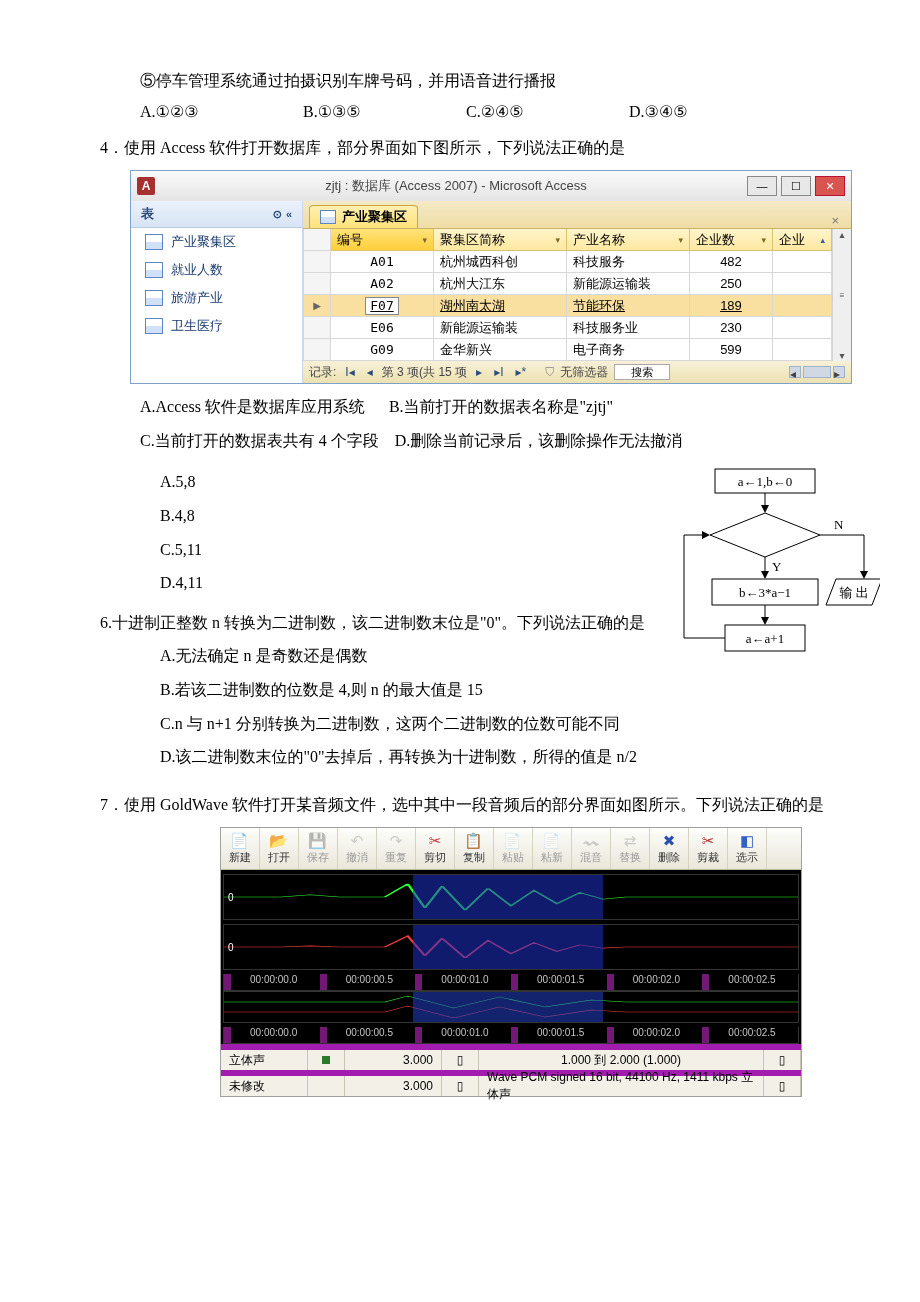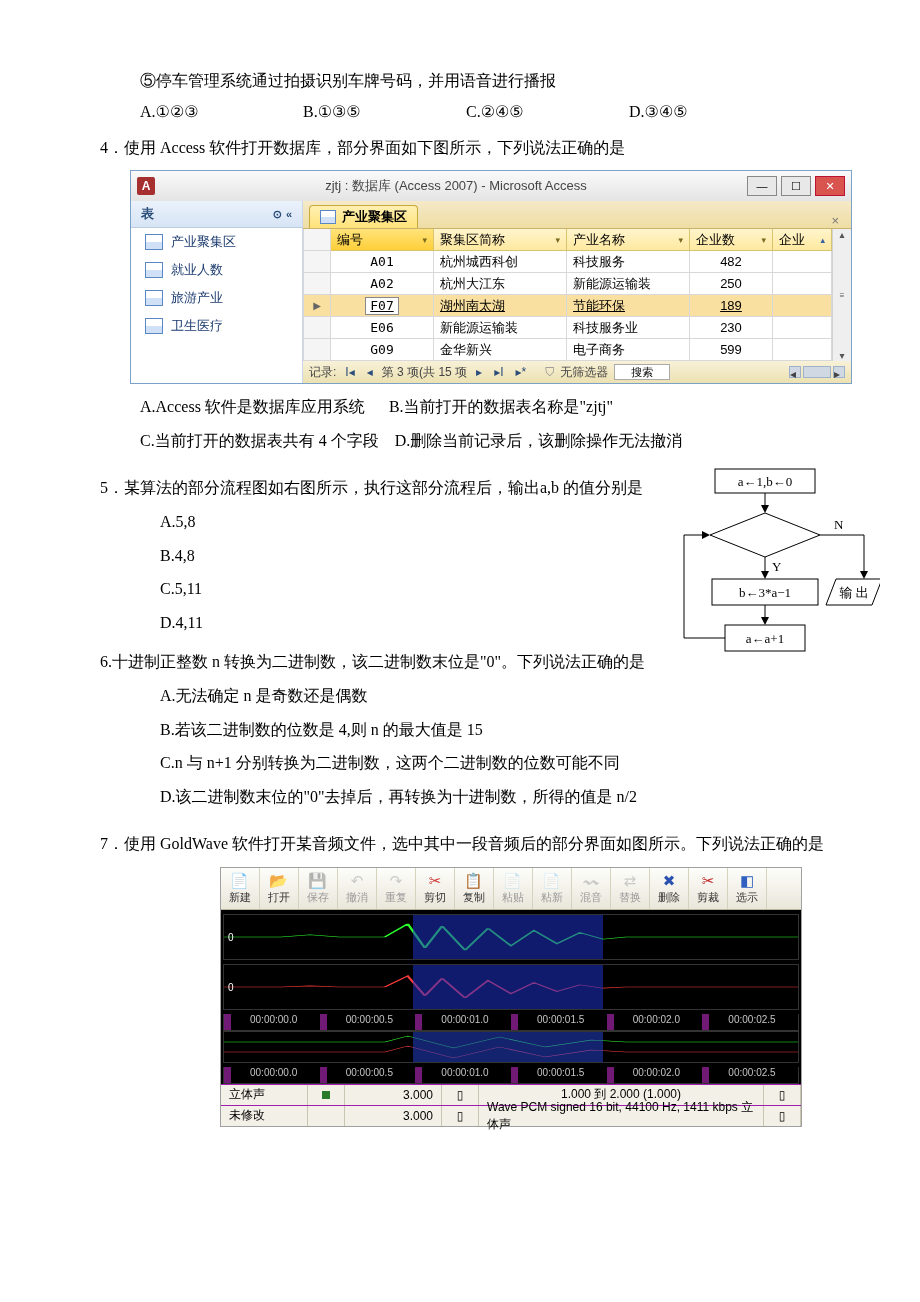--- a/index.html
+++ b/index.html
@@ -72,21 +72,21 @@
   .gw-btn .lbl { font-size:11px; color:#333; }
   .gw-btn.disabled .lbl { color:#9a9a9a; }
   .gw-btn.disabled .ic { opacity:0.4; }
   .gw-wave-area { background:#000; padding:4px 2px 0 2px; }
   .track { position:relative; height:44px; margin-bottom:4px; border:1px solid #333; background:#000;}
   .track .sel { position:absolute; top:0; bottom:0; background:rgba(30,50,200,0.55);}
   .track .zero { position:absolute; left:4px; top:50%; transform:translateY(-50%); color:#fff; font-size:10px;}
   .ruler { height:16px; background:#000; color:#c5c5c5; font-size:10px; display:flex; border:1px solid #333; border-top:none;}
   .ruler div { flex:1; border-left:7px solid #701a75; padding-left:19px;}
   .gw-status { background:#f2f0e7; }
-  .gw-status-row { display:flex; align-items:center; height:20px; border-top:1px solid #a21caf; }
+  .gw-status-row { display:flex; align-items:center; height:20px; border-top:6px solid #a21caf; }
   .st-cell { padding:0 8px; border-right:1px solid #c8c5b1; height:100%; display:flex; align-items:center;}
   .st-play { width:8px;height:8px;background:#2a7a2a;}
   .ic-new{color:#e0a030;} .ic-open{color:#e0a030;} .ic-save{color:#888;} .ic-undo{color:#888;} .ic-redo{color:#888;}
   .ic-cut{color:#d04040;} .ic-copy{color:#d09030;} .ic-paste{color:#888;} .ic-pnew{color:#888;}
   .ic-mix{color:#888;} .ic-rep{color:#888;} .ic-del{color:#2a50b0;} .ic-trim{color:#c03030;} .ic-sel{color:#3060c0;}
 </style>
 </head>
 <body>
 
 <div class="line indent">⑤停车管理系统通过拍摄识别车牌号码，并用语音进行播报</div>
@@ -246,21 +246,20 @@
   <span>B.当前打开的数据表名称是"zjtj"</span>
 </div>
 <div class="line indent">
   <span>C.当前打开的数据表共有 4 个字段</span>
   &nbsp;&nbsp;
   <span>D.删除当前记录后，该删除操作无法撤消</span>
 </div>
 
 <div class="q5-block">
   <div class="q5-text">
-    <div class="line q-title" style="margin-bottom:0;">5．某算法的部分流程图如右图所示，执行这部分流程后，输出a,b 的值分别是</div>
     <div class="line indent2">A.5,8</div>
     <div class="line indent2">B.4,8</div>
     <div class="line indent2">C.5,11</div>
     <div class="line indent2">D.4,11</div>
 
     <div class="line q-title">6.十进制正整数 n 转换为二进制数，该二进制数末位是"0"。下列说法正确的是</div>
     <div class="line indent2">A.无法确定 n 是奇数还是偶数</div>
     <div class="line indent2">B.若该二进制数的位数是 4,则 n 的最大值是 15</div>
     <div class="line indent2">C.n 与 n+1 分别转换为二进制数，这两个二进制数的位数可能不同</div>
     <div class="line indent2">D.该二进制数末位的"0"去掉后，再转换为十进制数，所得的值是 n/2</div>

